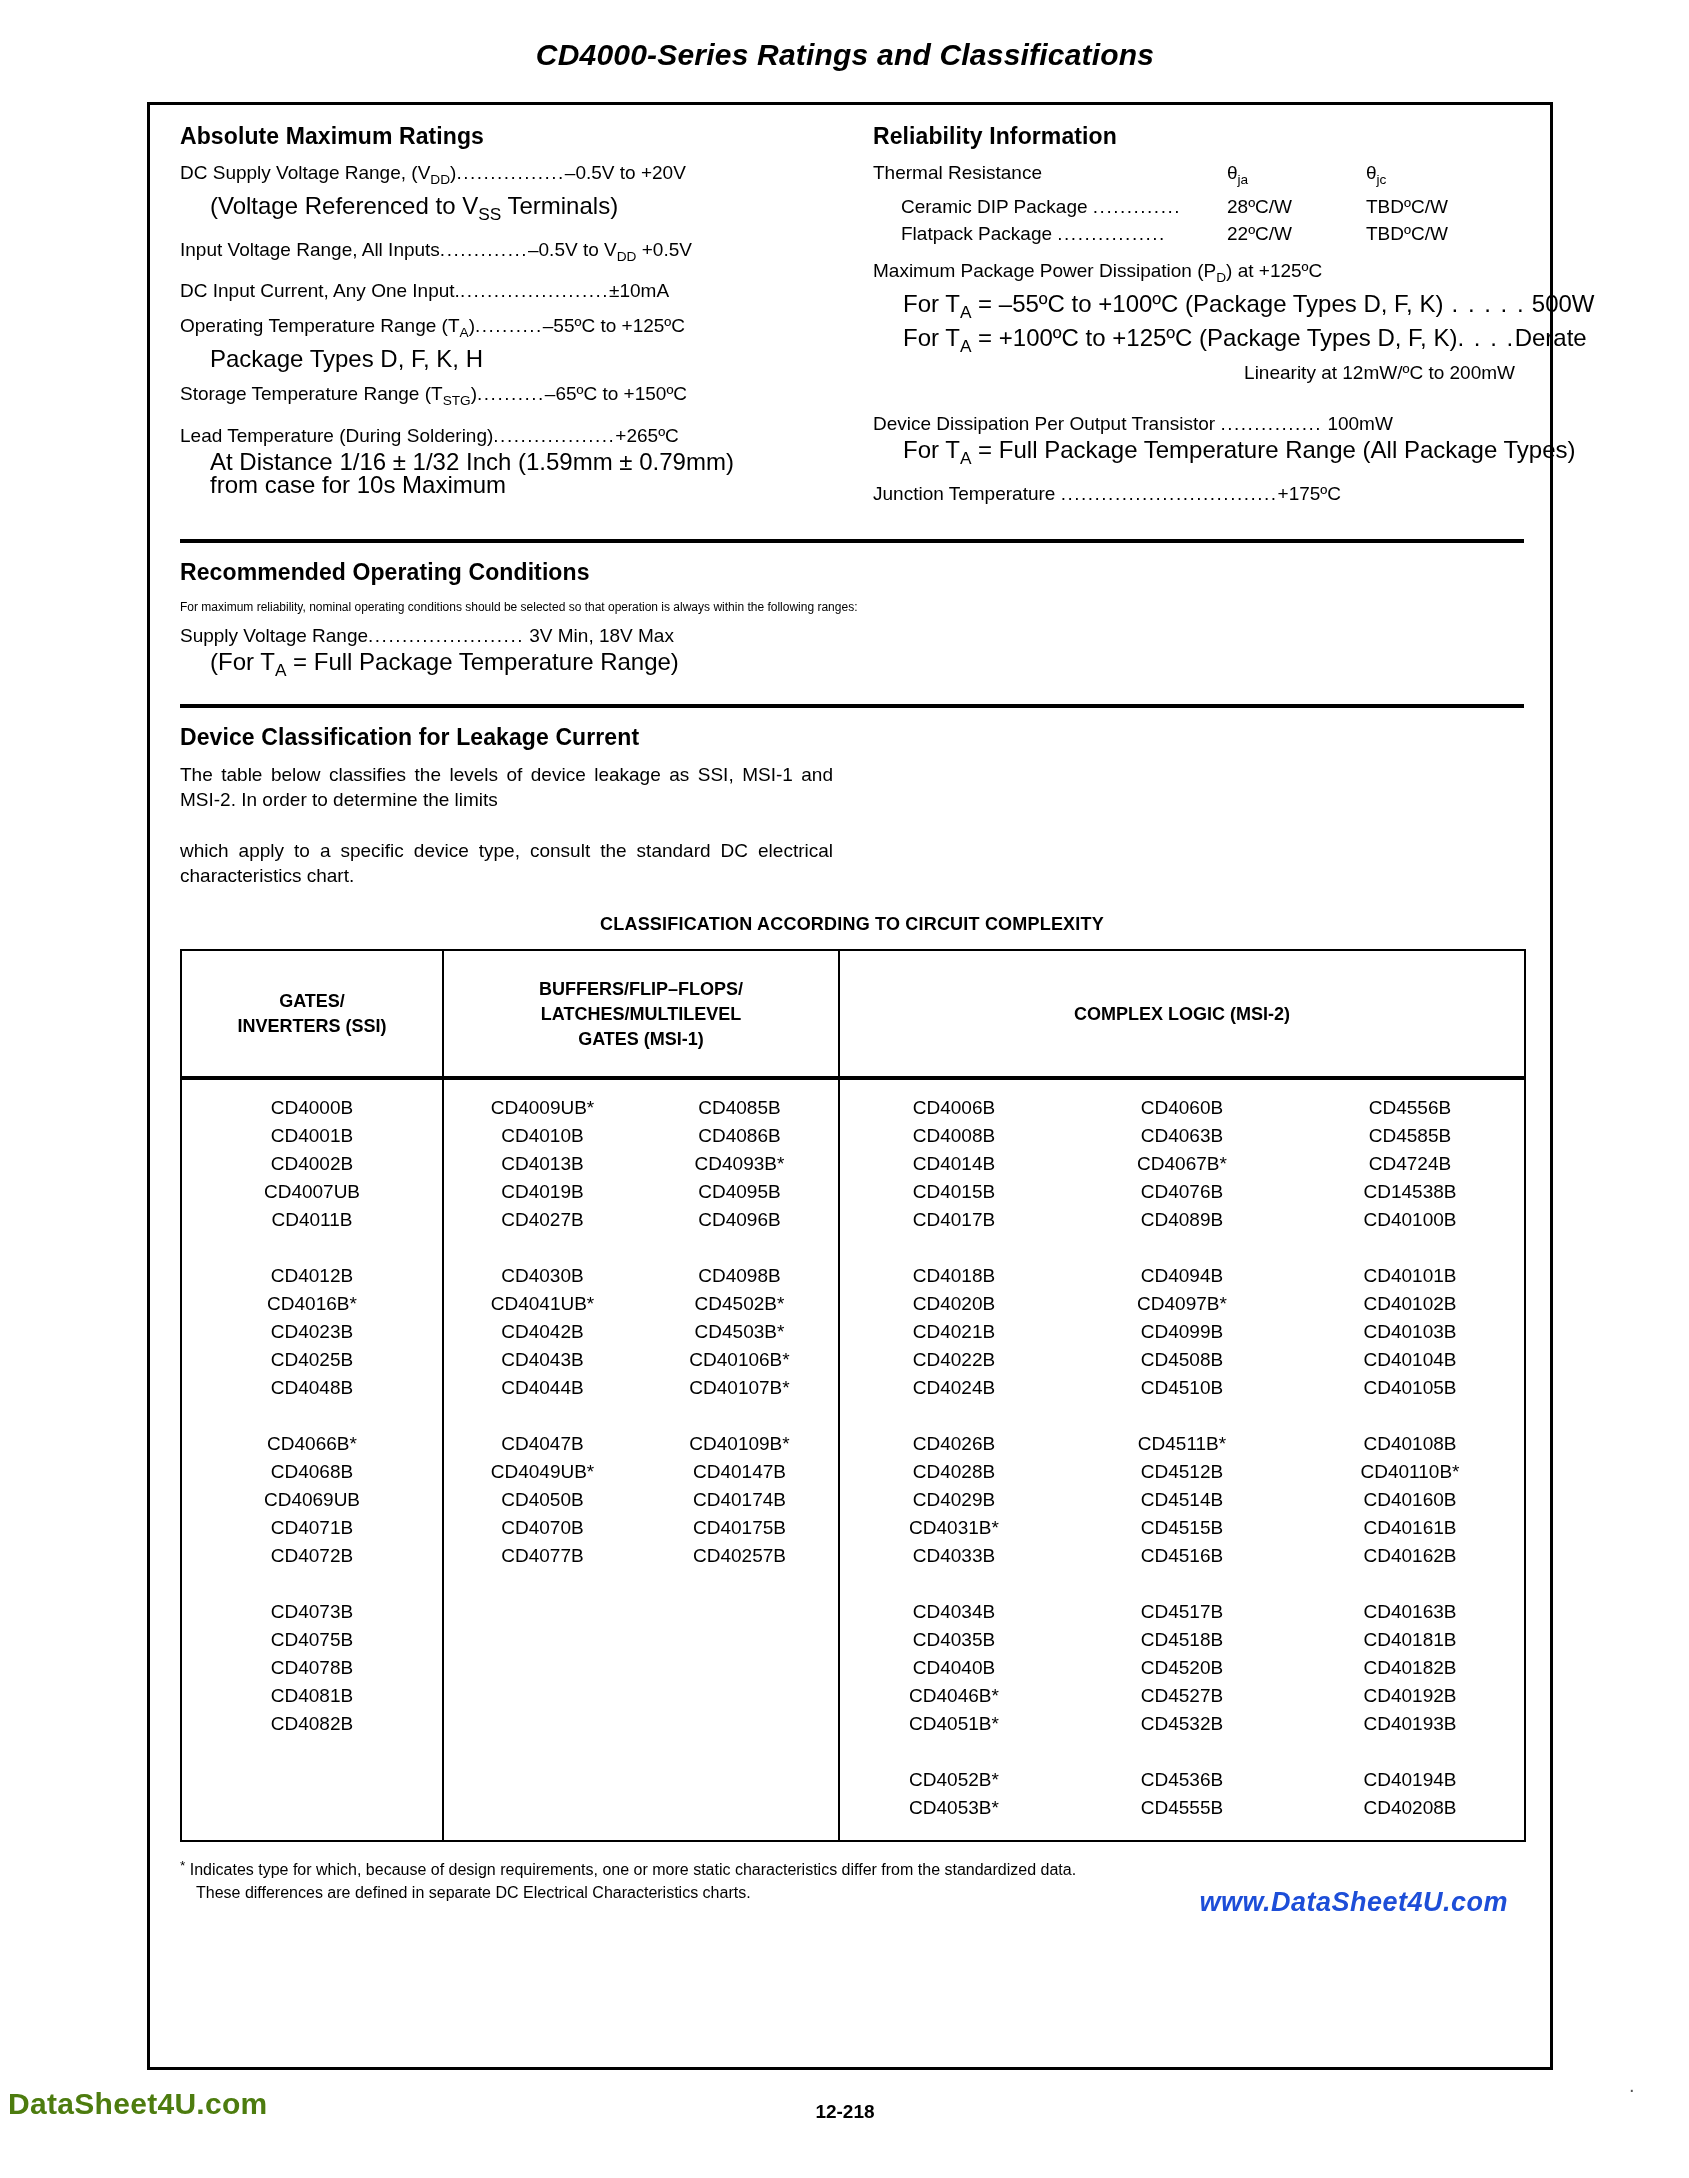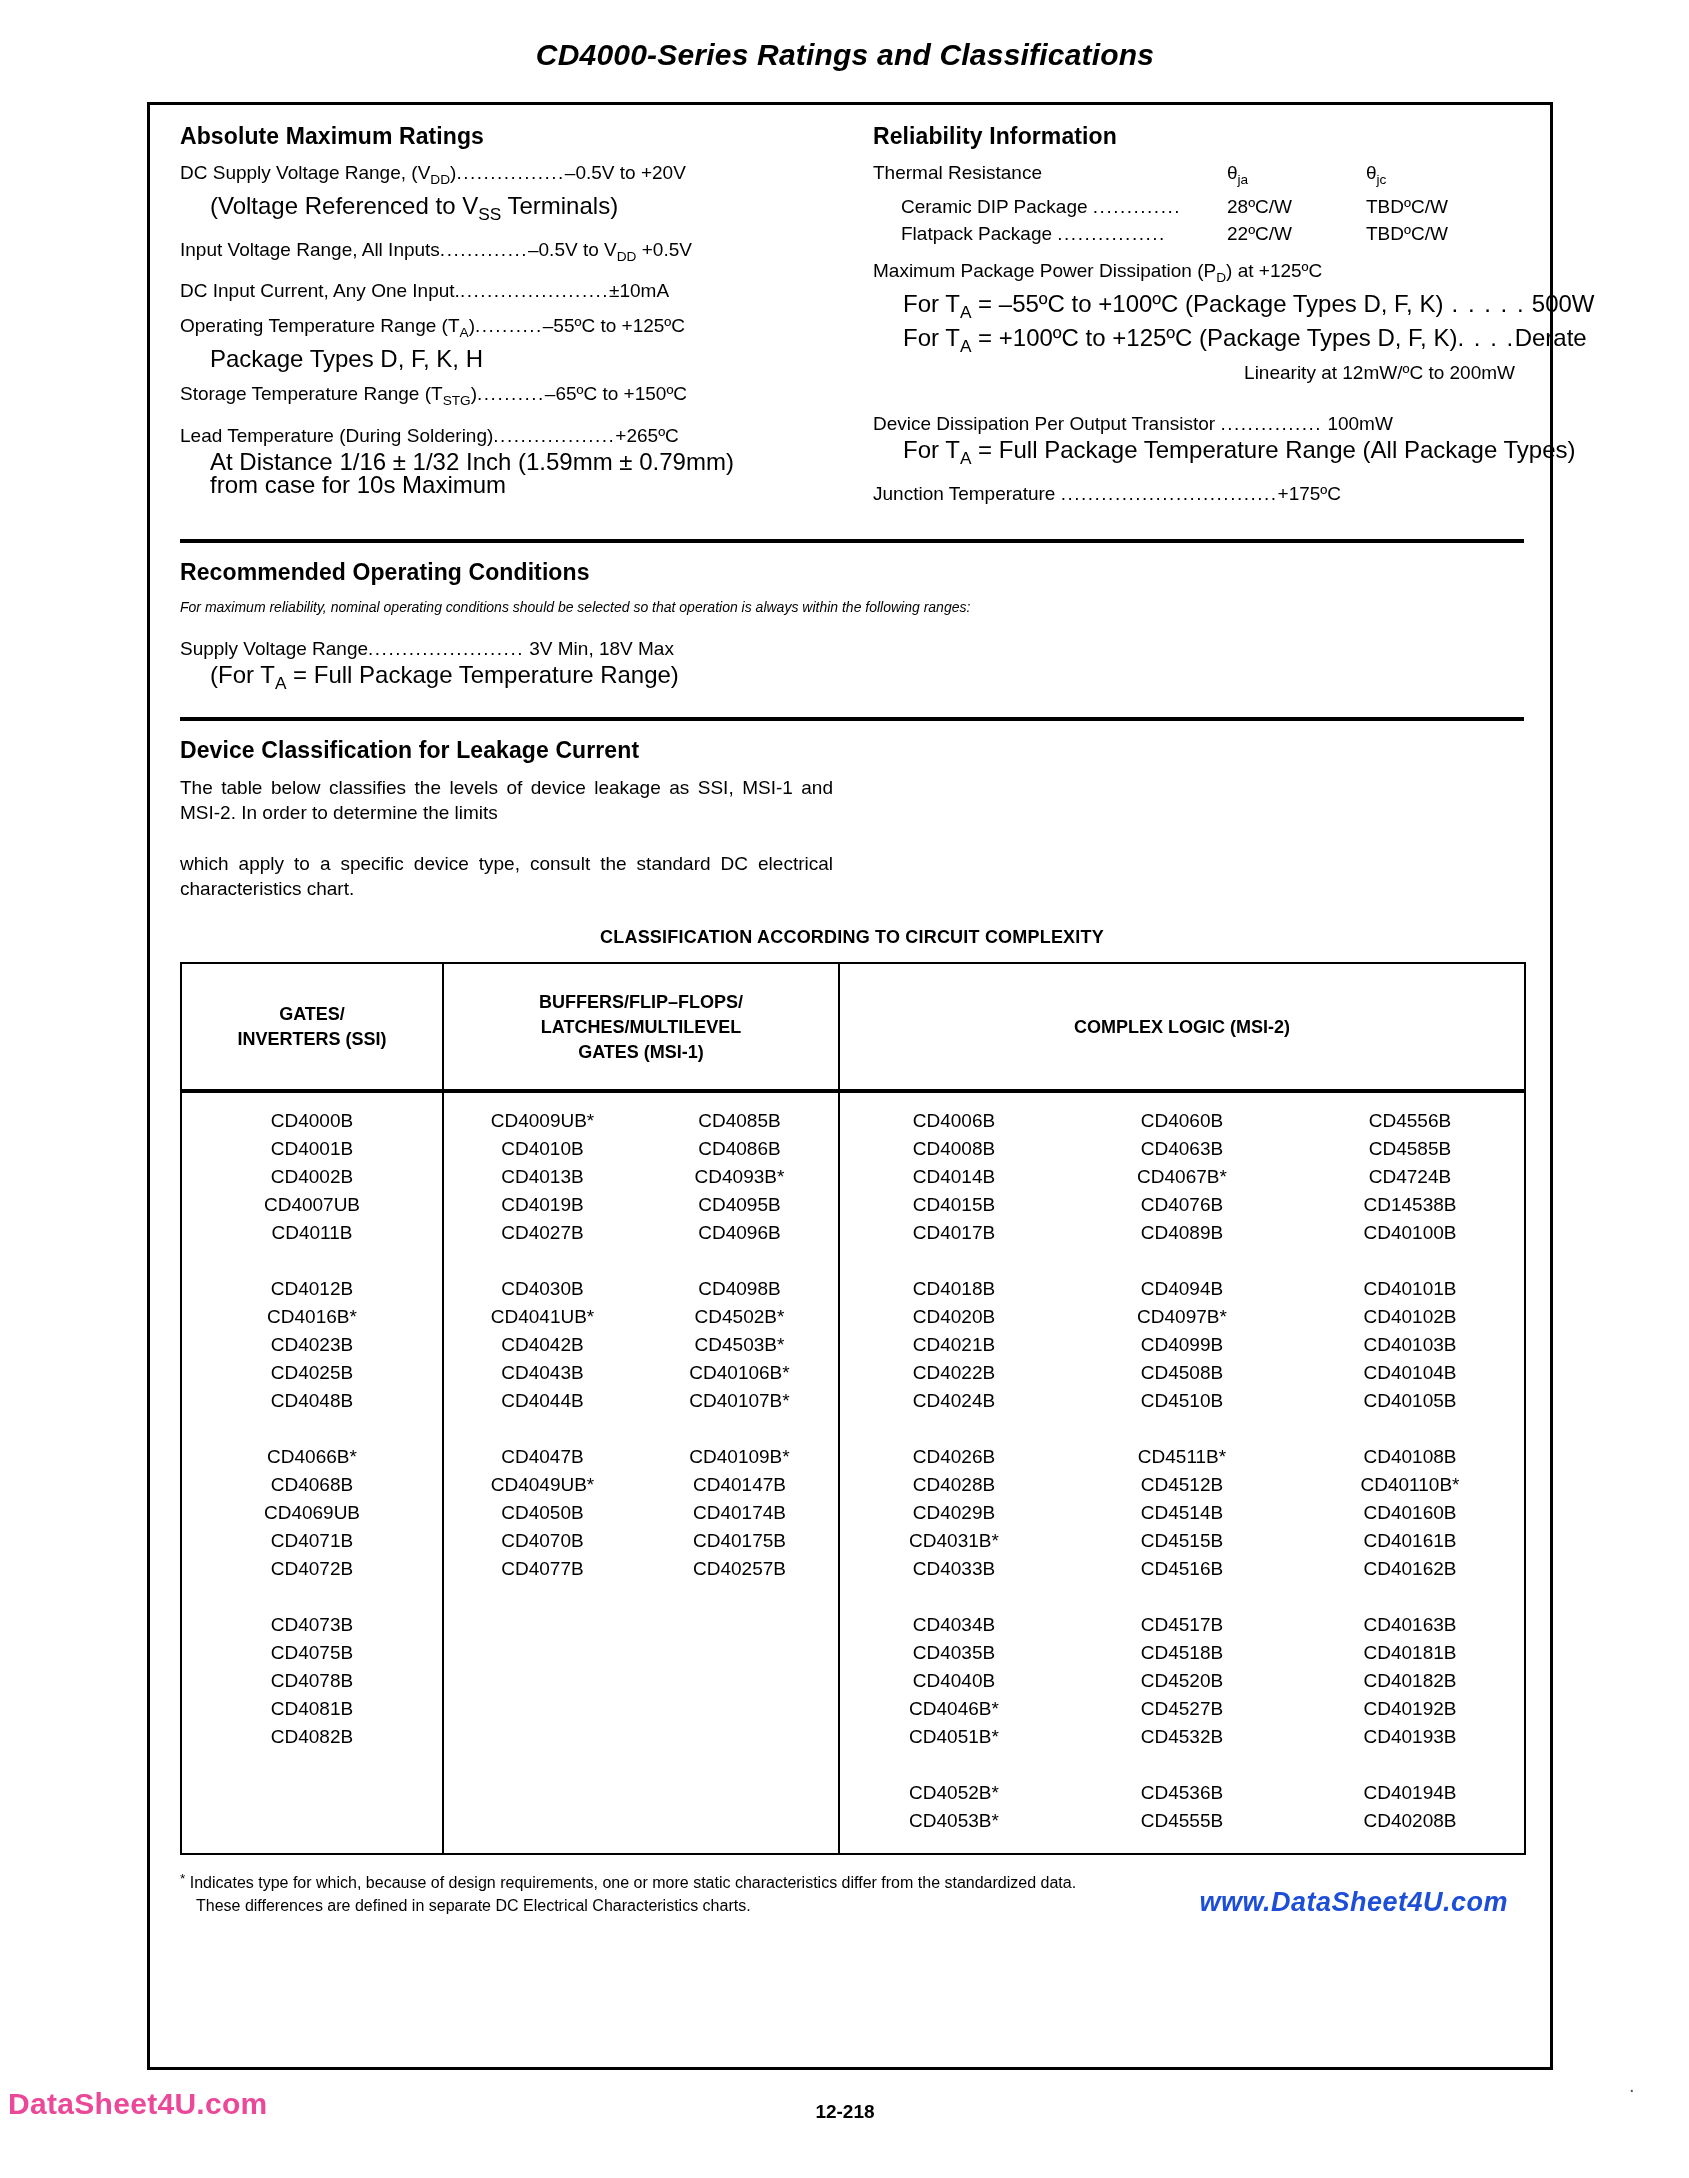--- a/index.html
+++ b/index.html
@@ -101,24 +101,23 @@
   
   .hr {
     height: 4px;
     background: #000;
     margin: 22px 0 16px 0;
     width: 100%;
   }
 
   
   .italic-note {
-    font-style: italic;
-    font-size: 14px;
+    font-size: 12px;
     line-height: 20px;
-    margin: 0 0 20px 0;
+    margin: 0 0 7px 0;
   }
 
   
   .para-two-col {
     display: flex;
     gap: 26px;
     font-size: 19px;
     line-height: 25px;
     flex-direction: column;
   }
@@ -200,21 +199,21 @@
     font-weight: bold;
   }
 
   
   .watermark-bl {
     position: absolute;
     left: 8px;
     top: 2087px;
     font-size: 30px;
     font-weight: bold;
-    color: #ec4899;
+    color: #4d7c0f;
     letter-spacing: 0.3px;
     white-space: nowrap;
   }
 
   .dot-mark {
     position: absolute;
     left: 1629px;
     top: 2074px;
     font-size: 20px;
     color: #555;

